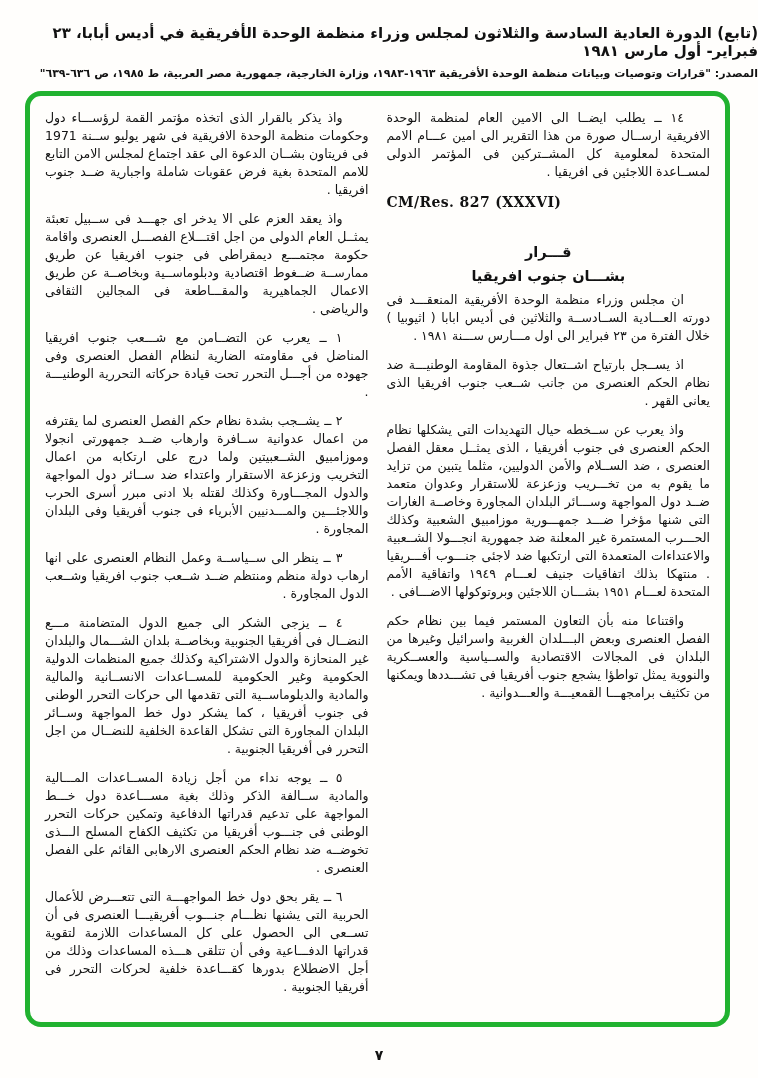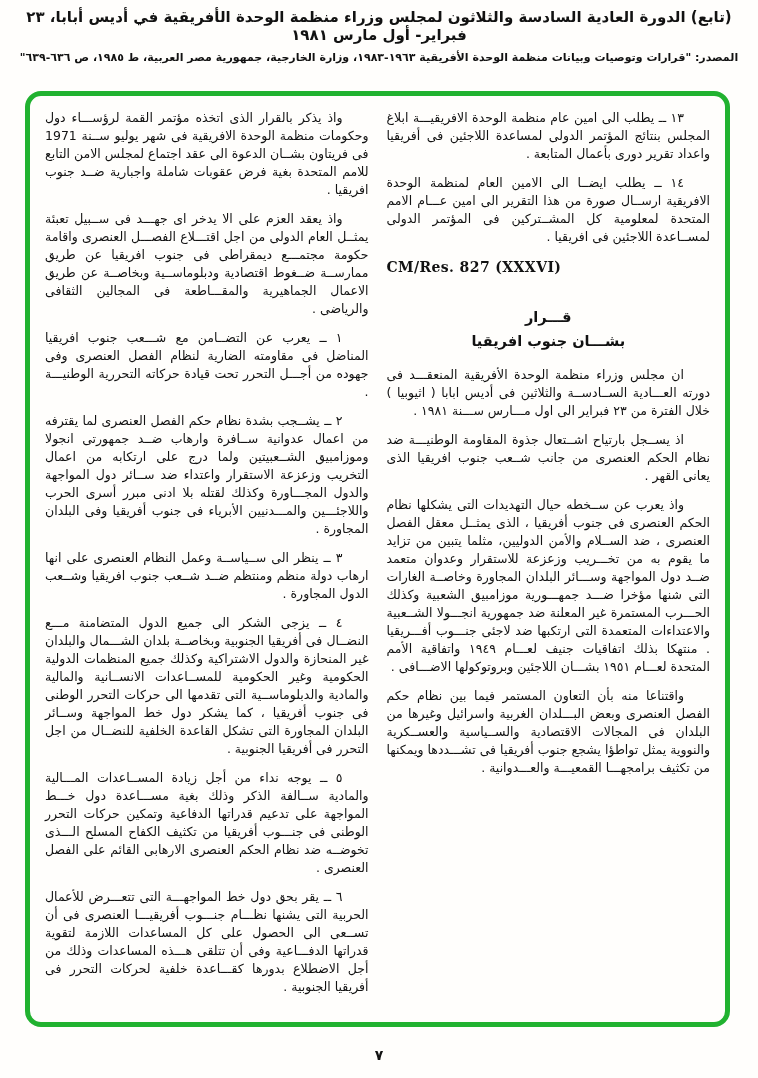--- a/index.html
+++ b/index.html
@@ -11,22 +11,22 @@
     position: relative;
     width: 758px;
     height: 1078px;
     background: #fffefc;
     overflow: hidden;
     font-family: "DejaVu Sans", sans-serif;
     color: #121212;
   }
   .header {
     direction: rtl;
-    text-align: center;
-    padding-top: 8px;
+    text-align: right;
+    padding-top: 24px;
   }
   .header-session {
     font-size: 15px;
     font-weight: bold;
     letter-spacing: 0.2px;
   }
   .header-source {
     font-size: 11px;
     font-weight: bold;
     margin-top: 7px;
@@ -74,21 +74,21 @@
   .res-title {
     text-align: center;
     font-weight: bold;
     font-size: 14.5px;
     margin: 16px 0 3px 0;
   }
   .res-subtitle {
     text-align: center;
     font-weight: bold;
     font-size: 14.5px;
-    margin: 0 0 14px 0;
+    margin: 0 0 4px 0;
   }
   .footer {
     position: absolute;
     bottom: 14px;
     left: 0;
     width: 100%;
     text-align: center;
   }
   .page-number {
     font-size: 14px;
@@ -101,21 +101,20 @@
 <div class="page" style="color: rgb(18, 18, 18);">
 
   <div class="header">
     <div class="header-session">(تابع) الدورة العادية السادسة والثلاثون لمجلس وزراء منظمة الوحدة الأفريقية في أديس أبابا، ٢٣ فبراير- أول مارس ١٩٨١</div>
     <div class="header-source">المصدر: "قرارات وتوصيات وبيانات منظمة الوحدة الأفريقية ١٩٦٣-١٩٨٣، وزارة الخارجية، جمهورية مصر العربية، ط ١٩٨٥، ص ٦٣٦-٦٣٩"</div>
   </div>
 
   <div class="frame">
 
     <div class="col">
-      <p class="para">١٣ ــ يطلب الى امين عام منظمة الوحدة الافريقيـــة ابلاغ المجلس بنتائج المؤتمر الدولى لمساعدة اللاجئين فى أفريقيا واعداد تقرير دورى بأعمال المتابعة .</p>
       <p class="para">١٤ ــ يطلب ايضــا الى الامين العام لمنظمة الوحدة الافريقية ارســال صورة من هذا التقرير الى امين عـــام الامم المتحدة لمعلومية كل المشــتركين فى المؤتمر الدولى لمســاعدة اللاجئين فى افريقيا .</p>
 
       <div class="res-ref">CM/Res. 827 (XXXVI)</div>
       <div class="res-title">قـــرار</div>
       <div class="res-subtitle">بشـــان جنوب افريقيا</div>
 
       <p class="para">ان مجلس وزراء منظمة الوحدة الأفريقية المنعقـــد فى دورته العـــادية الســادســة والثلاثين فى أديس ابابا ( اثيوبيا ) خلال الفترة من ٢٣ فبراير الى اول مـــارس ســـنة ١٩٨١ .</p>
       <p class="para">اذ يســجل بارتياح اشــتعال جذوة المقاومة الوطنيـــة ضد نظام الحكم العنصرى من جانب شــعب جنوب افريقيا الذى يعانى القهر .</p>
       <p class="para">واذ يعرب عن ســخطه حيال التهديدات التى يشكلها نظام الحكم العنصرى فى جنوب أفريقيا ، الذى يمثــل معقل الفصل العنصرى ، ضد الســلام والأمن الدوليين، مثلما يتبين من تزايد ما يقوم به من تخـــريب وزعزعة للاستقرار وعدوان متعمد ضــد دول المواجهة وســـائر البلدان المجاورة وخاصــة الغارات التى شنها مؤخرا ضـــد جمهـــورية موزامبيق الشعبية وكذلك الحـــرب المستمرة غير المعلنة ضد جمهورية انجـــولا الشــعبية والاعتداءات المتعمدة التى ارتكبها ضد لاجئى جنـــوب أفـــريقيا . منتهكا بذلك اتفاقيات جنيف لعـــام ١٩٤٩ واتفاقية الأمم المتحدة لعـــام ١٩٥١ بشـــان اللاجئين وبروتوكولها الاضـــافى .</p>
       <p class="para">واقتناعا منه بأن التعاون المستمر فيما بين نظام حكم الفصل العنصرى وبعض البـــلدان الغربية واسرائيل وغيرها من البلدان فى المجالات الاقتصادية والســياسية والعســكرية والنووية يمثل تواطؤا يشجع جنوب أفريقيا فى تشـــددها ويمكنها من تكثيف برامجهـــا القمعيـــة والعـــدوانية .</p>

